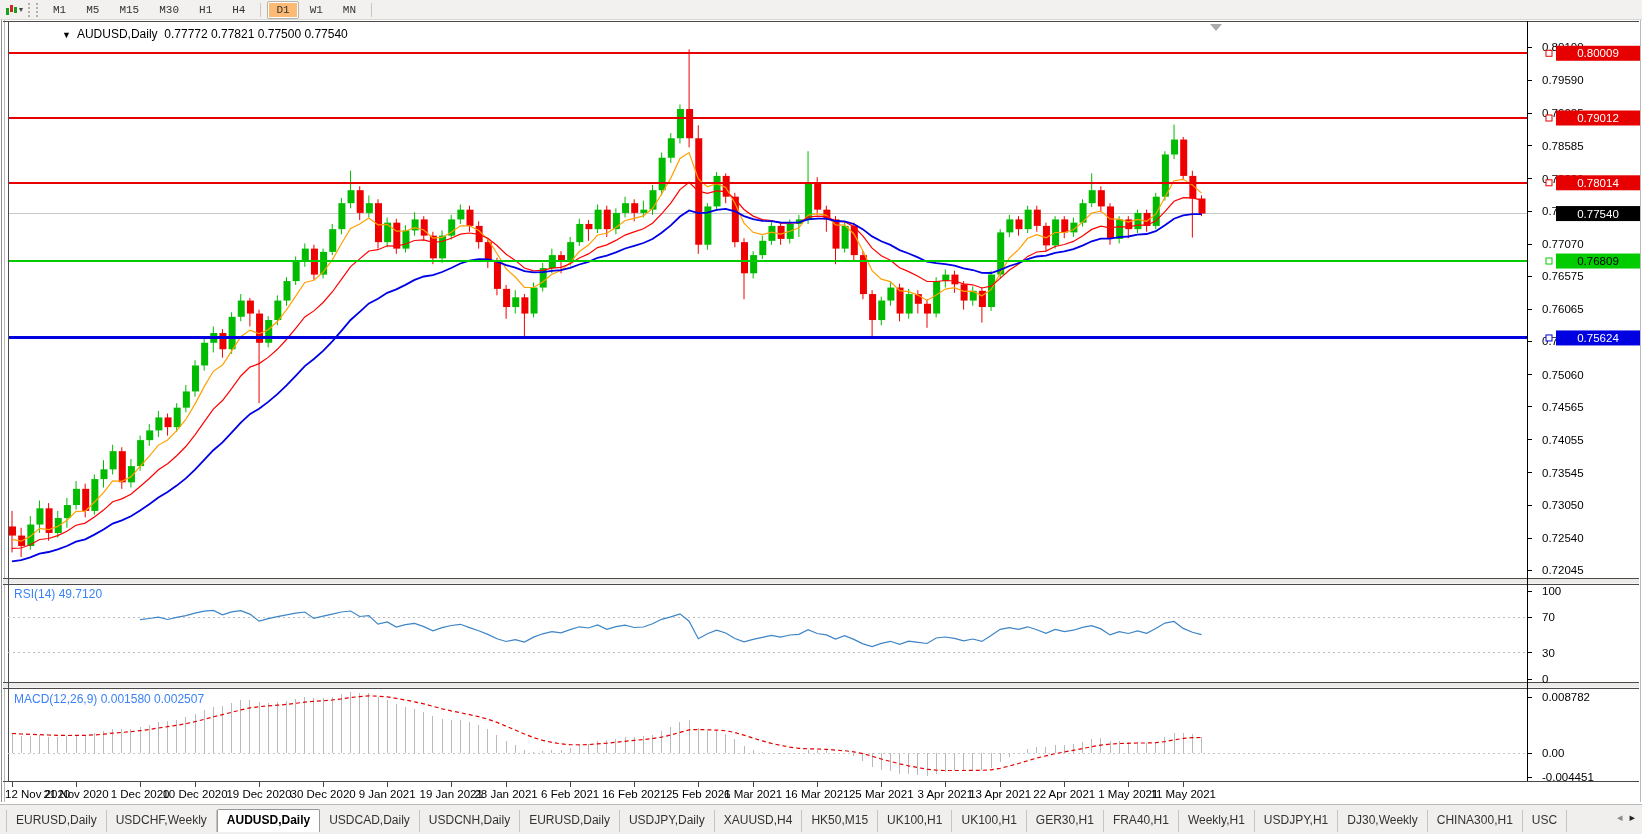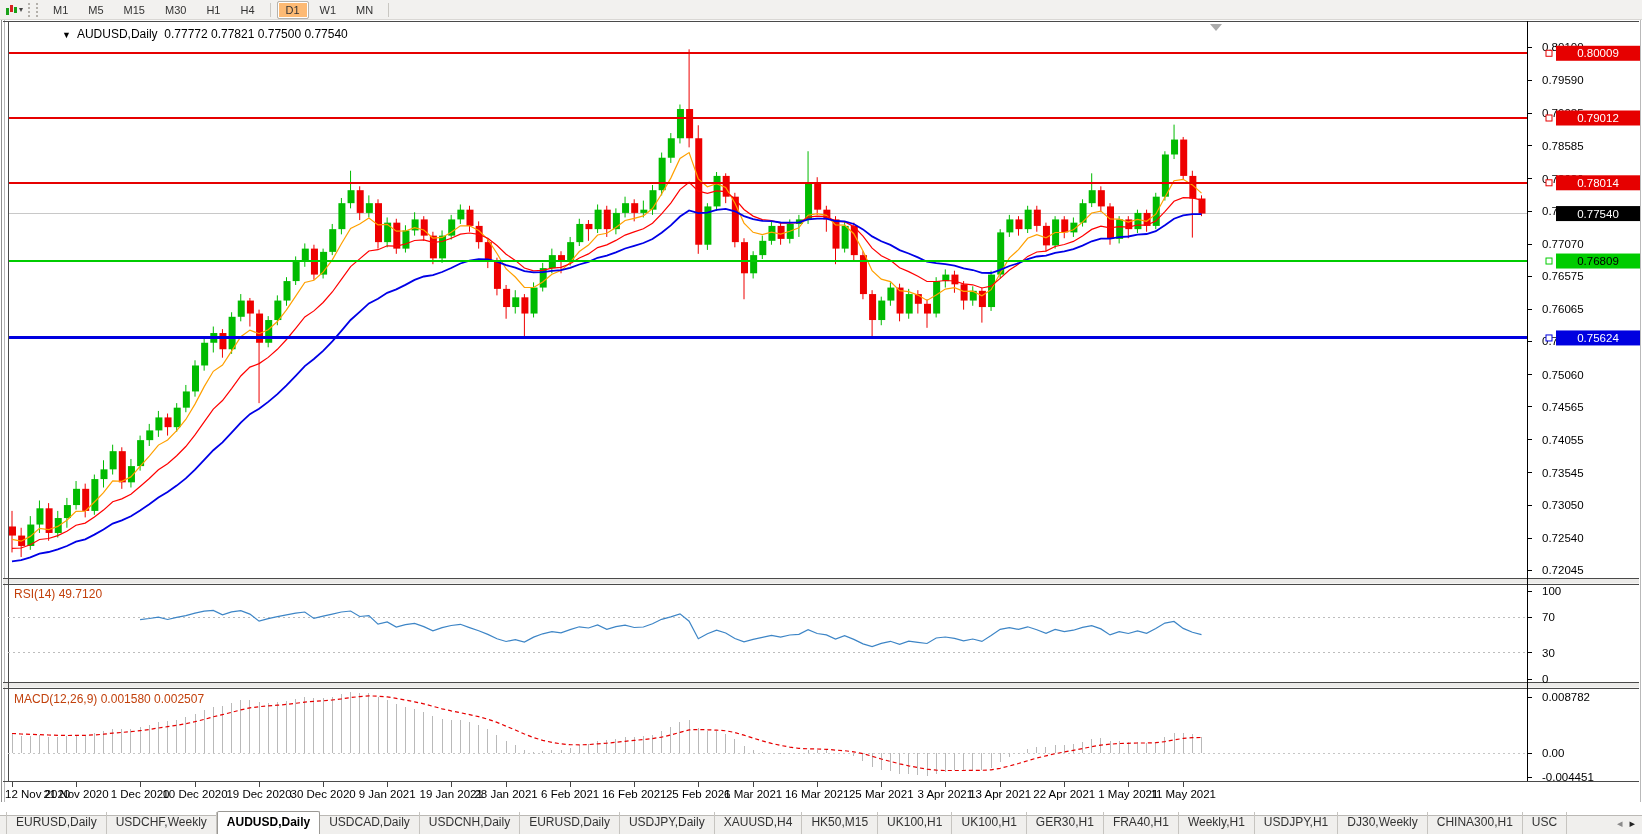--- a/index.html
+++ b/index.html
@@ -10,26 +10,26 @@
   .grip{width:6px;height:14px;border-left:2px dotted #B3B0AB;border-right:2px dotted #B3B0AB;margin:0 5px 0 2px;}
   .tool-icon{width:16px;height:14px;display:flex;align-items:center;justify-content:center;}
   .dd-arrow{font-size:8px;color:#444;margin:0 3px 0 0;}
   .vsep{width:1px;height:14px;background:#C9C7C2;margin:0 5px;}
   .tf-btn{font-size:11px;color:#333;padding:1px 8px;margin:0 1px;border:1px solid transparent;border-radius:2px;line-height:14px;}
   .tf-btn.active{background:#fdba74;border-color:#B5B3AE;box-shadow:0 0 0 1px #ffffff inset;}
   
   .chart-area{position:absolute;top:20px;left:0;width:1642px;height:786px;background:#fff;}
   .chart-title{position:absolute;left:14px;top:7px;font-size:12px;color:#000;white-space:nowrap;margin-left:48px;}
   .chart-title .tri{font-size:9px;margin-right:6px;}
-  .pane-label{position:absolute;font-size:12px;color:#c2410c;white-space:nowrap;text-align:center;}
+  .pane-label{position:absolute;font-size:12px;color:#3b82f6;white-space:nowrap;text-align:center;}
   #rsi-label{left:14px;top:567px;}
   #macd-label{left:14px;top:672px;}
   
-  .tab-bar{position:absolute;left:0;right:0;bottom:0;height:19px;background:#F0EFED;
-    border-top:1px solid #BBB9B5;display:flex;align-items:flex-end;box-sizing:border-box;}
+  .tab-bar{position:absolute;left:0;right:0;bottom:0;height:30px;background:#F0EFED;
+    border-top:1px solid #BBB9B5;display:flex;align-items:center;box-sizing:border-box;}
   .tabs{display:flex;align-items:flex-end;padding-left:6px;flex:1;overflow:hidden;height:24px;}
   .tab{font-size:12px;color:#333;padding:3px 9px 4px 9px;border-right:1px solid #C6C4C0;white-space:nowrap;line-height:15px;}
   .tab:first-child{border-left:1px solid #C6C4C0;}
   .tab.active{background:#fff;border:1px solid #9A9894;border-bottom:1px solid #fff;
     font-weight:bold;color:#000;border-radius:2px 2px 0 0;position:relative;top:1px;}
   .tab-scroll{display:flex;align-items:center;gap:7px;padding:0 7px 4px 4px;font-size:11px;}
   .tab-scroll .l{color:#8a8a8a;}
   .tab-scroll .r{color:#222;}
   svg text{font-family:"Liberation Sans","DejaVu Sans",sans-serif;}
 </style>
@@ -39,21 +39,21 @@
 <div class="toolbar">
   <span class="tool-icon">
     <svg width="13" height="12" viewBox="0 0 13 12">
       <rect x="1" y="4" width="3" height="7" fill="#1AA21A"></rect>
       <rect x="5" y="1" width="3" height="7" fill="#D82222"></rect>
       <rect x="9" y="3" width="3" height="6" fill="#1AA21A"></rect>
     </svg>
   </span>
   <span class="dd-arrow">▾</span>
   <span class="grip"></span>
-  <span id="tf-buttons" style="display: inline-flex; align-items: center;">
+  <span id="tf-buttons" style="display: inline-flex; align-items: center; font-family: Liberation Mono, monospace;">
       <span class="tf-btn">M1</span>
       <span class="tf-btn">M5</span>
       <span class="tf-btn">M15</span>
       <span class="tf-btn">M30</span>
       <span class="tf-btn">H1</span>
       <span class="tf-btn">H4</span>
       <span class="vsep"></span>
       <span class="tf-btn active">D1</span>
       <span class="tf-btn">W1</span>
       <span class="tf-btn">MN</span>

